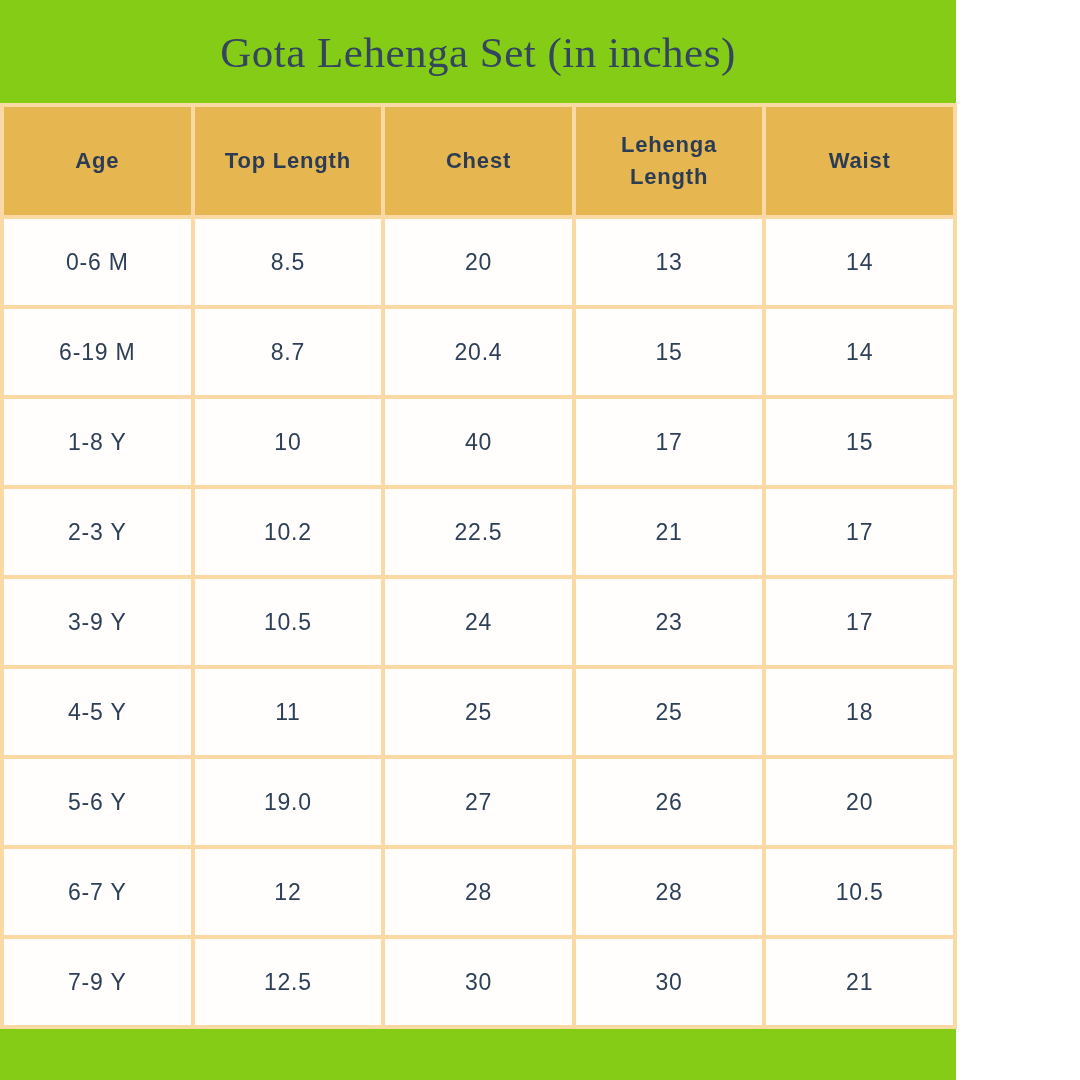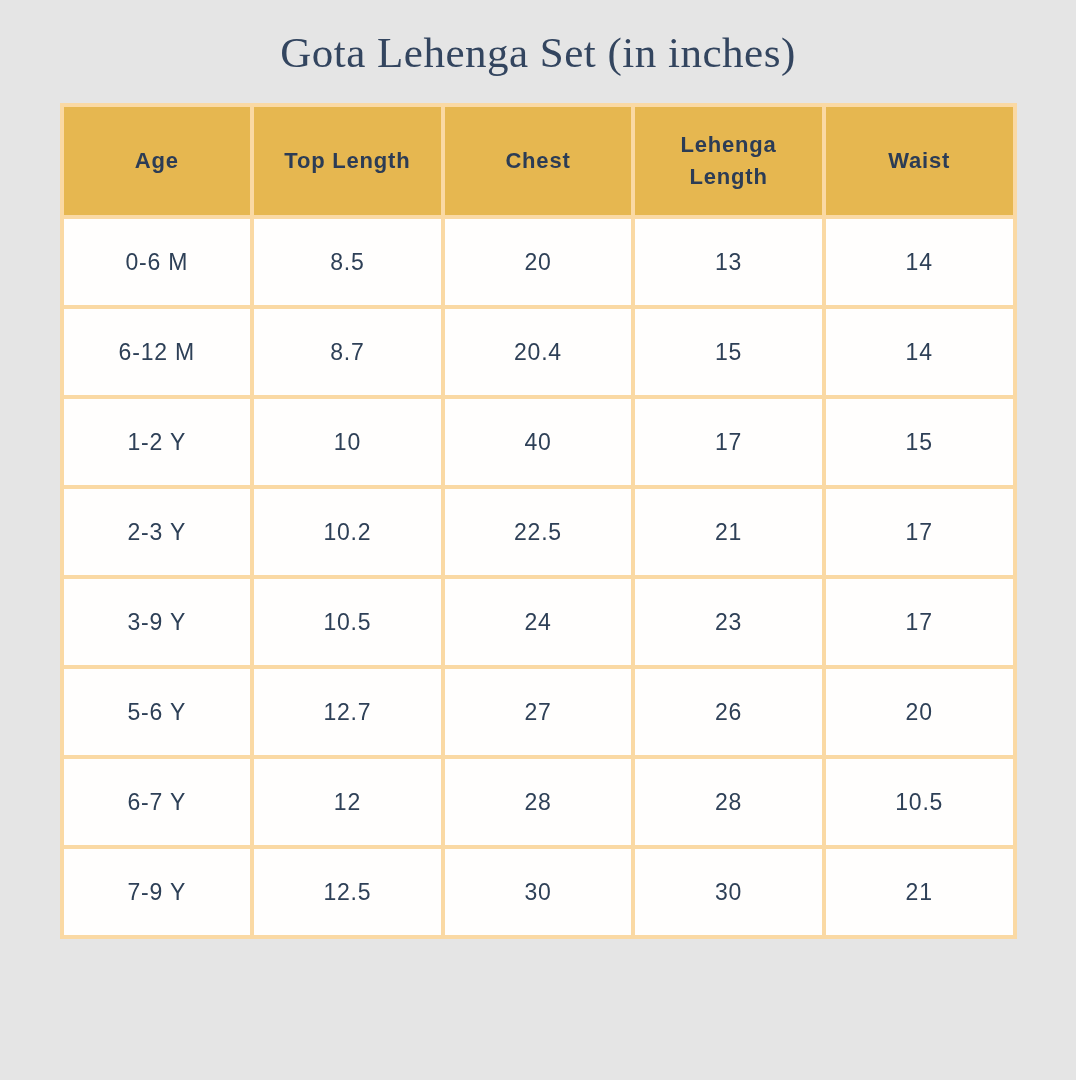--- a/index.html
+++ b/index.html
@@ -4,23 +4,23 @@
 <style>
   * { margin: 0; padding: 0; box-sizing: border-box; }
   html, body {
     width: 1080px;
     height: 1080px;
     background: #ffffff;
     font-family: "Liberation Sans", sans-serif;
     overflow: hidden;
   }
   .page {
-    width: 1076px;
+    width: 956px;
     height: 1080px;
-    background: #e5e5e5;
+    background: #84cc16;
   }
   .title {
     text-align: center;
     padding-top: 28px;
     font-family: "Liberation Serif", "DejaVu Serif", serif;
     font-size: 43px;
     font-weight: 400;
     color: #33455f;
     letter-spacing: 0.5px;
   }
@@ -73,50 +73,57 @@
     </thead>
     <tbody>
         <tr>
           <td>0-6 M</td>
           <td>8.5</td>
           <td>20</td>
           <td>13</td>
           <td>14</td>
         </tr>
         <tr>
-          <td>6-12 M</td>
+          <td>6-19 M</td>
           <td>8.7</td>
           <td>20.4</td>
           <td>15</td>
           <td>14</td>
         </tr>
         <tr>
-          <td>1-2 Y</td>
+          <td>1-8 Y</td>
           <td>10</td>
           <td>40</td>
           <td>17</td>
           <td>15</td>
         </tr>
         <tr>
           <td>2-3 Y</td>
           <td>10.2</td>
           <td>22.5</td>
           <td>21</td>
           <td>17</td>
         </tr>
         <tr>
           <td>3-9 Y</td>
           <td>10.5</td>
           <td>24</td>
           <td>23</td>
           <td>17</td>
         </tr>
         <tr>
+          <td>4-5 Y</td>
+          <td>11</td>
+          <td>25</td>
+          <td>25</td>
+          <td>18</td>
+        </tr>
+        <tr>
           <td>5-6 Y</td>
-          <td>12.7</td>
+          <td>19.0</td>
           <td>27</td>
           <td>26</td>
           <td>20</td>
         </tr>
         <tr>
           <td>6-7 Y</td>
           <td>12</td>
           <td>28</td>
           <td>28</td>
           <td>10.5</td>

